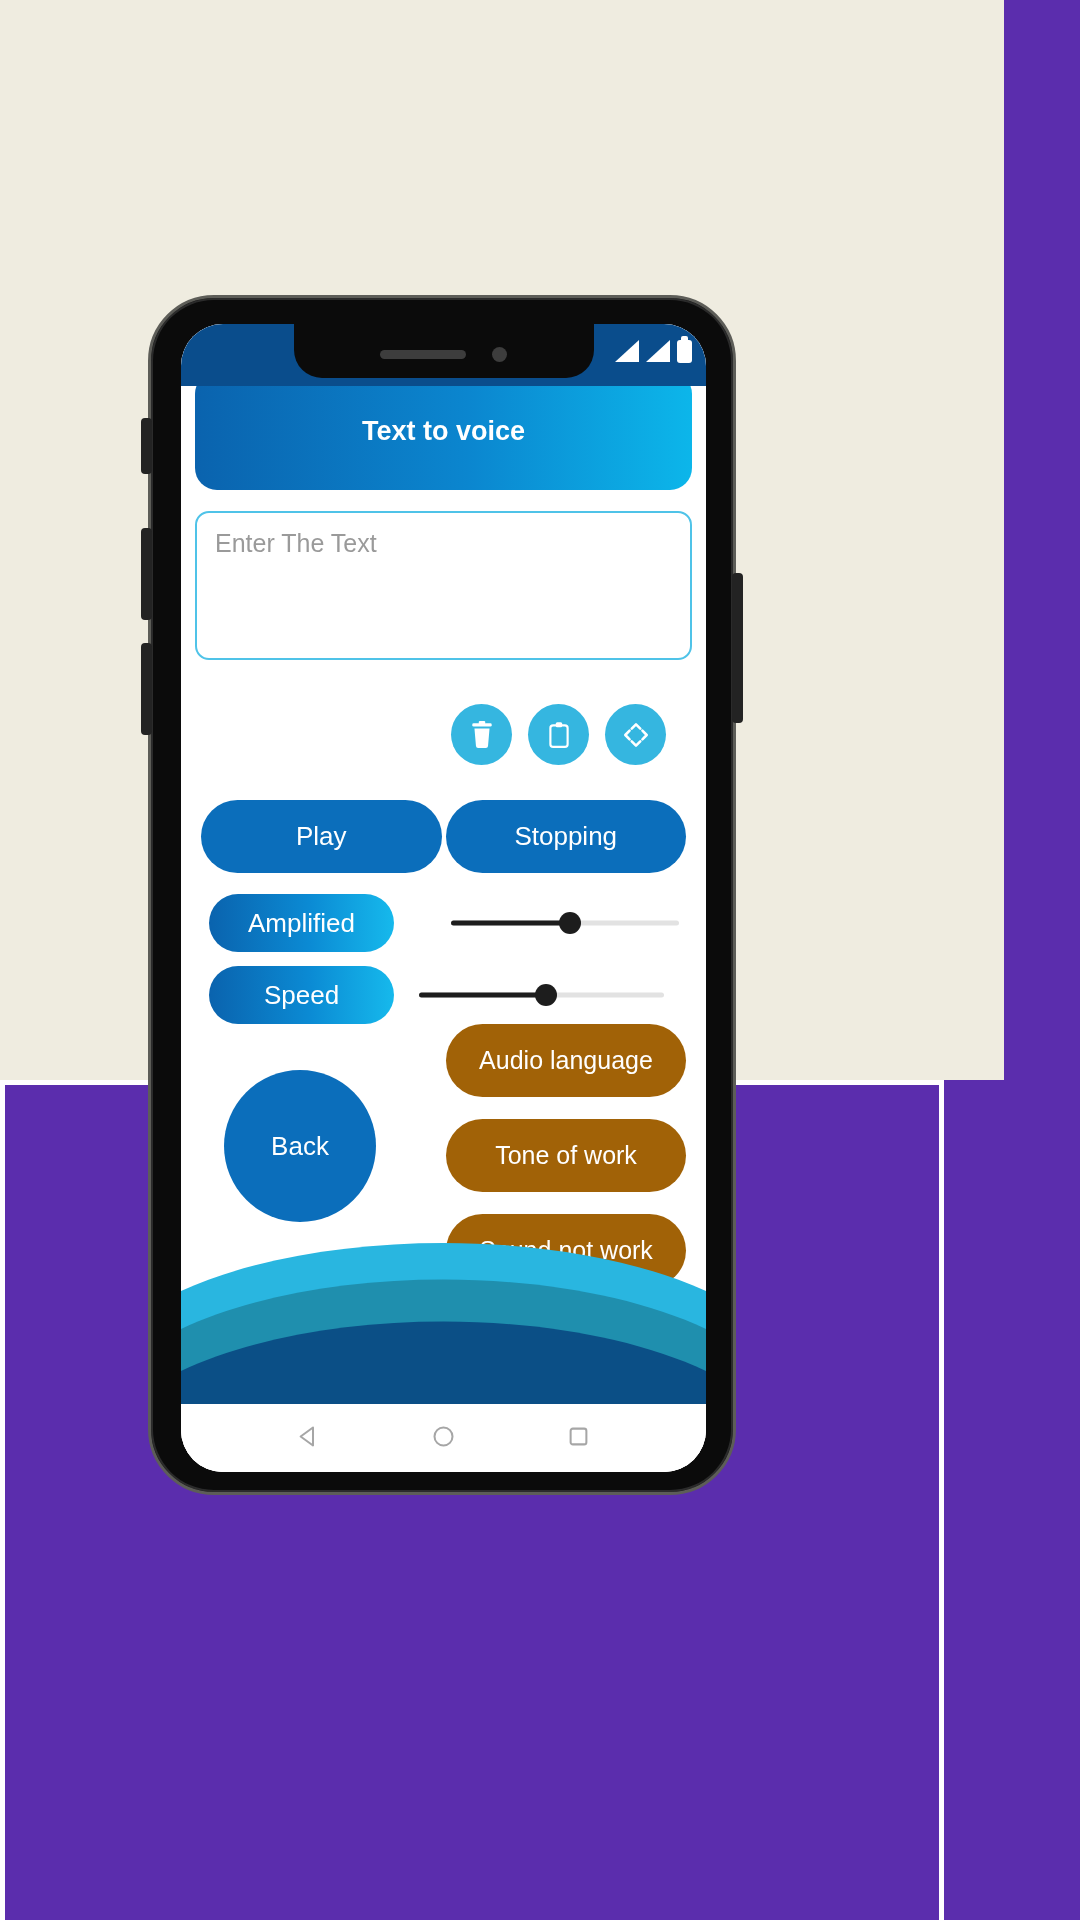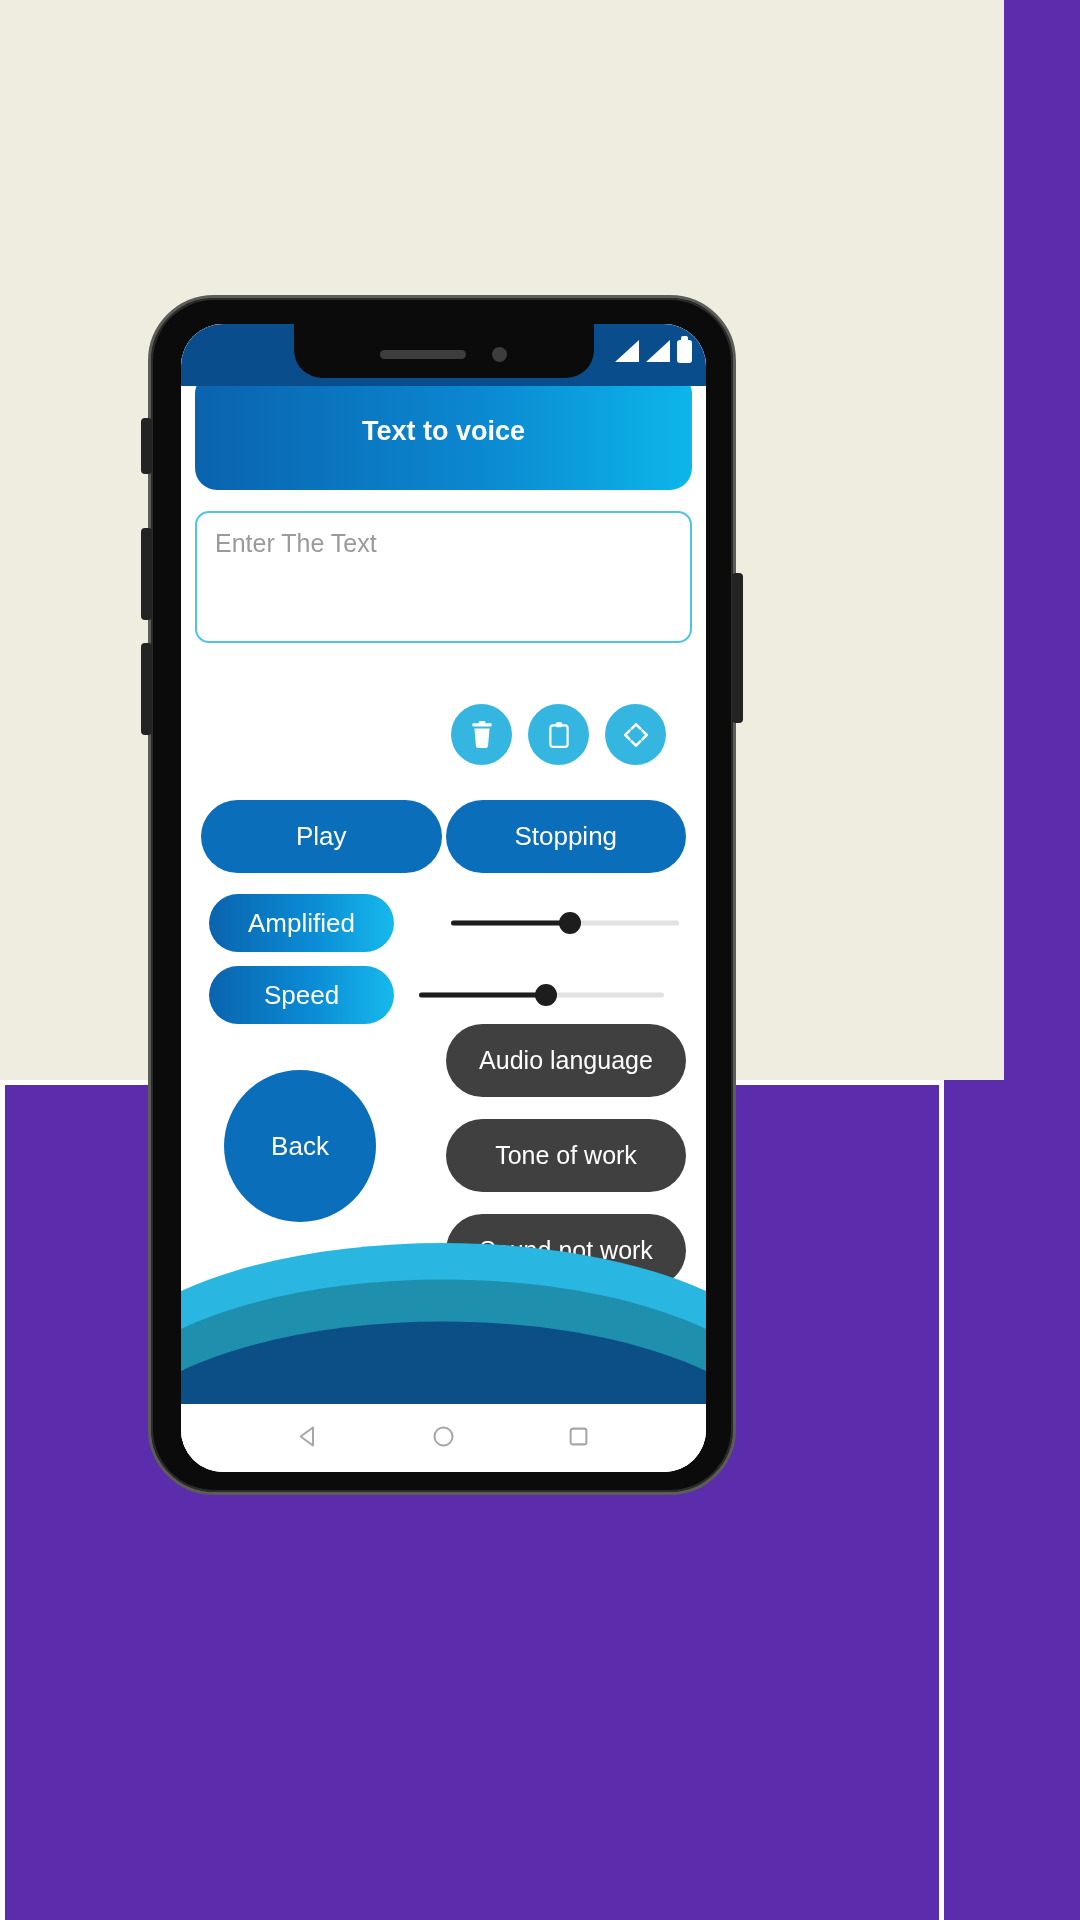--- a/index.html
+++ b/index.html
@@ -140,21 +140,21 @@
     display: flex;
     align-items: center;
     justify-content: center;
     border: none;
     font-family: "Liberation Sans", sans-serif;
   }
 
   .text-area {
     position: absolute;
     left: 14px; top: 187px;
-    width: 497px; height: 132px;
+    width: 497px; height: 149px;
     border: 2px solid #4fc3e8;
     border-radius: 14px;
     background: #ffffff;
     color: #9a9a9a;
     font-size: 25px;
     padding: 16px 18px;
     font-family: "Liberation Sans", sans-serif;
     resize: none;
     outline: none;
   }
@@ -273,21 +273,21 @@
     position: absolute;
     left: 265px; top: 700px;
     width: 240px;
     display: flex;
     flex-direction: column;
     gap: 22px;
   }
   .stack-pill {
     height: 73px;
     border-radius: 40px;
-    background: #404040;
+    background: #a16207;
     color: #ffffff;
     font-size: 25px;
     display: flex;
     align-items: center;
     justify-content: center;
     border: none;
     font-family: "Liberation Sans", sans-serif;
   }
 
   .waves {

